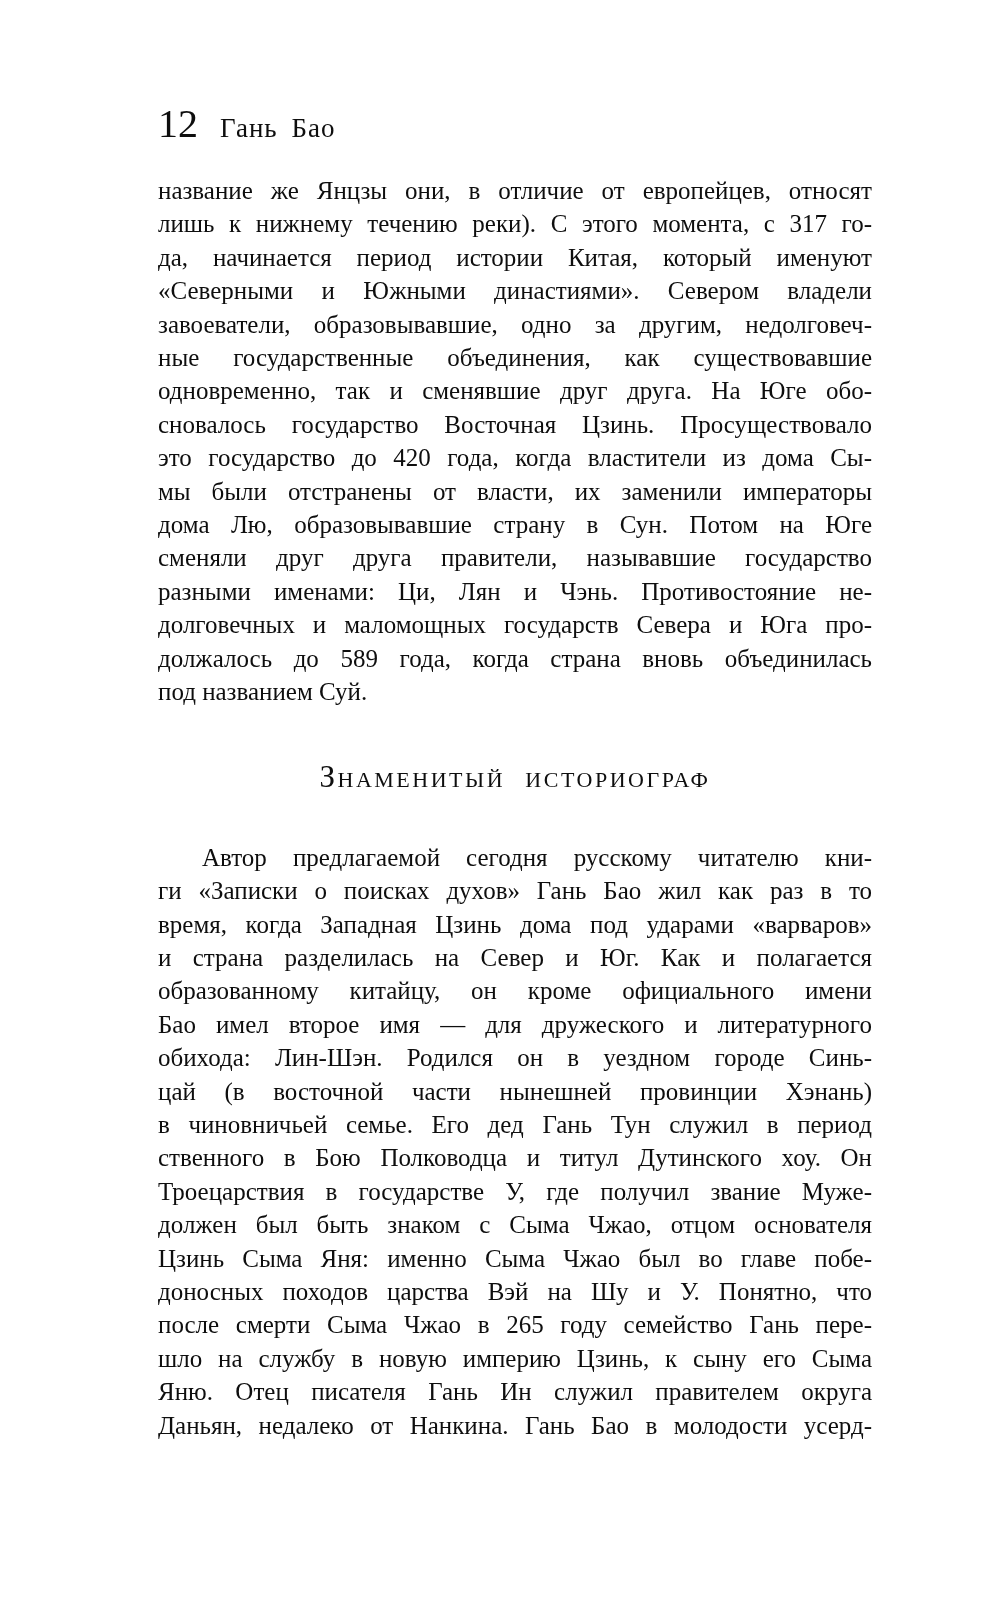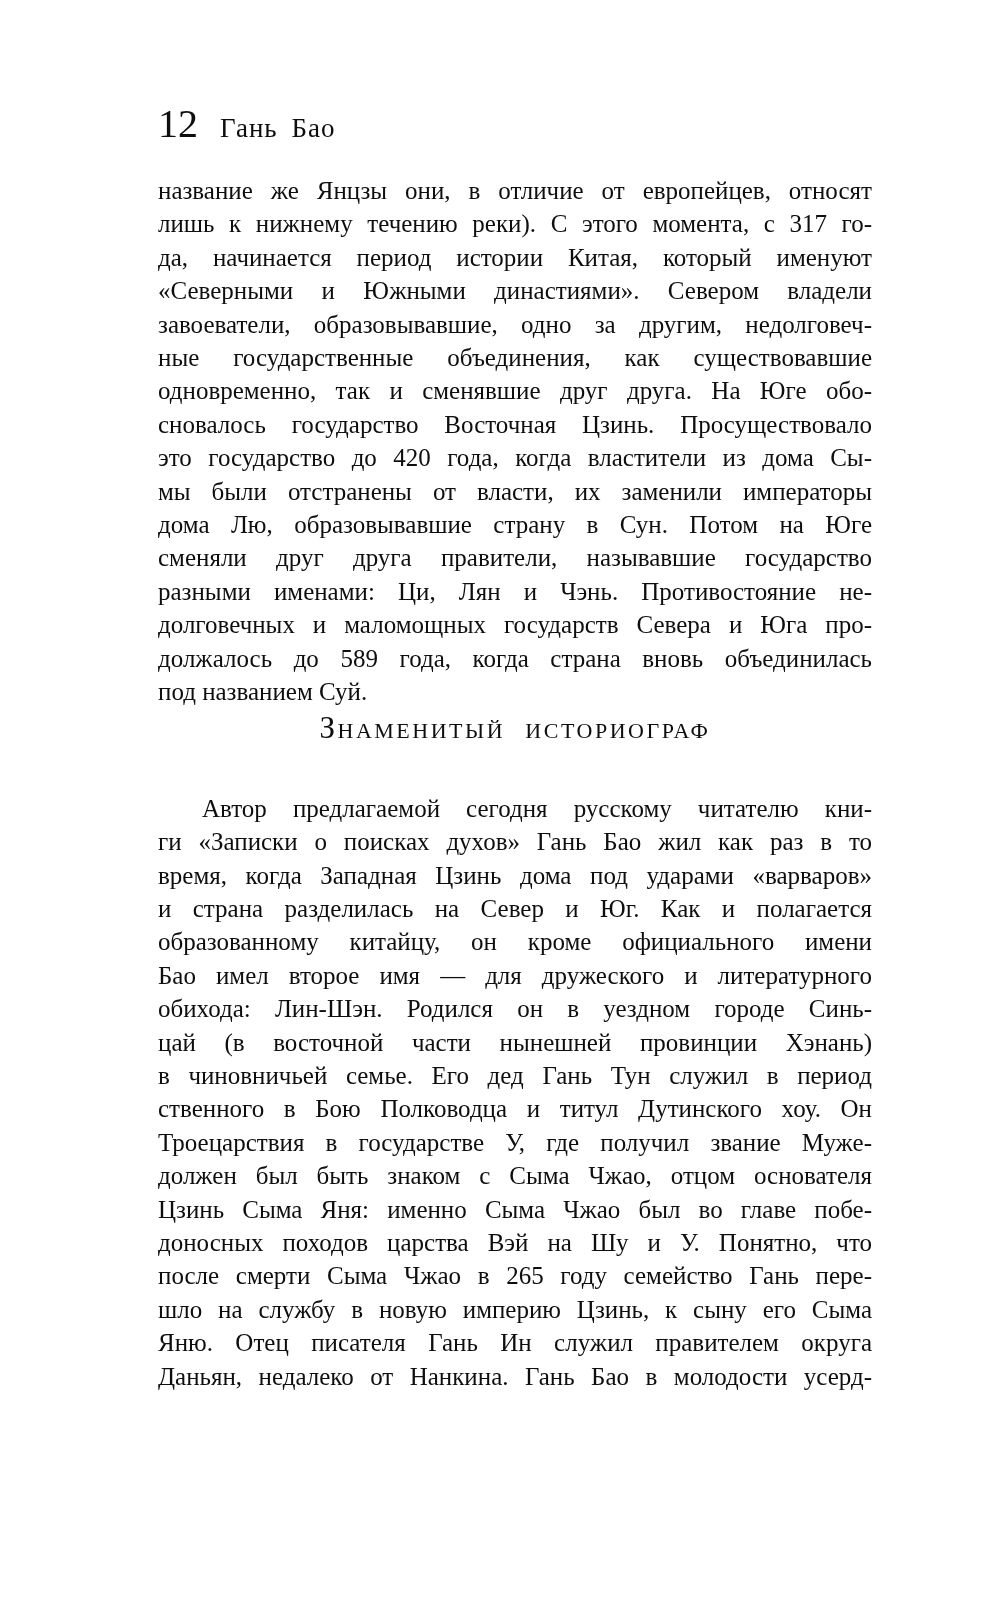--- a/index.html
+++ b/index.html
@@ -43,20 +43,21 @@
     text-align-last: justify;
     white-space: normal;
   }
   .line.lastline {
     text-align-last: left;
   }
   .line.indent {
     text-indent: 44px;
   }
   .section-heading {
+    margin-top: 49px;
     margin-bottom: 46px;
     text-align: center;
     font-variant: small-caps;
     font-size: 31px;
     letter-spacing: 2.5px;
     word-spacing: 10px;
     line-height: 1.2;
   }
 </style>
 </head>

